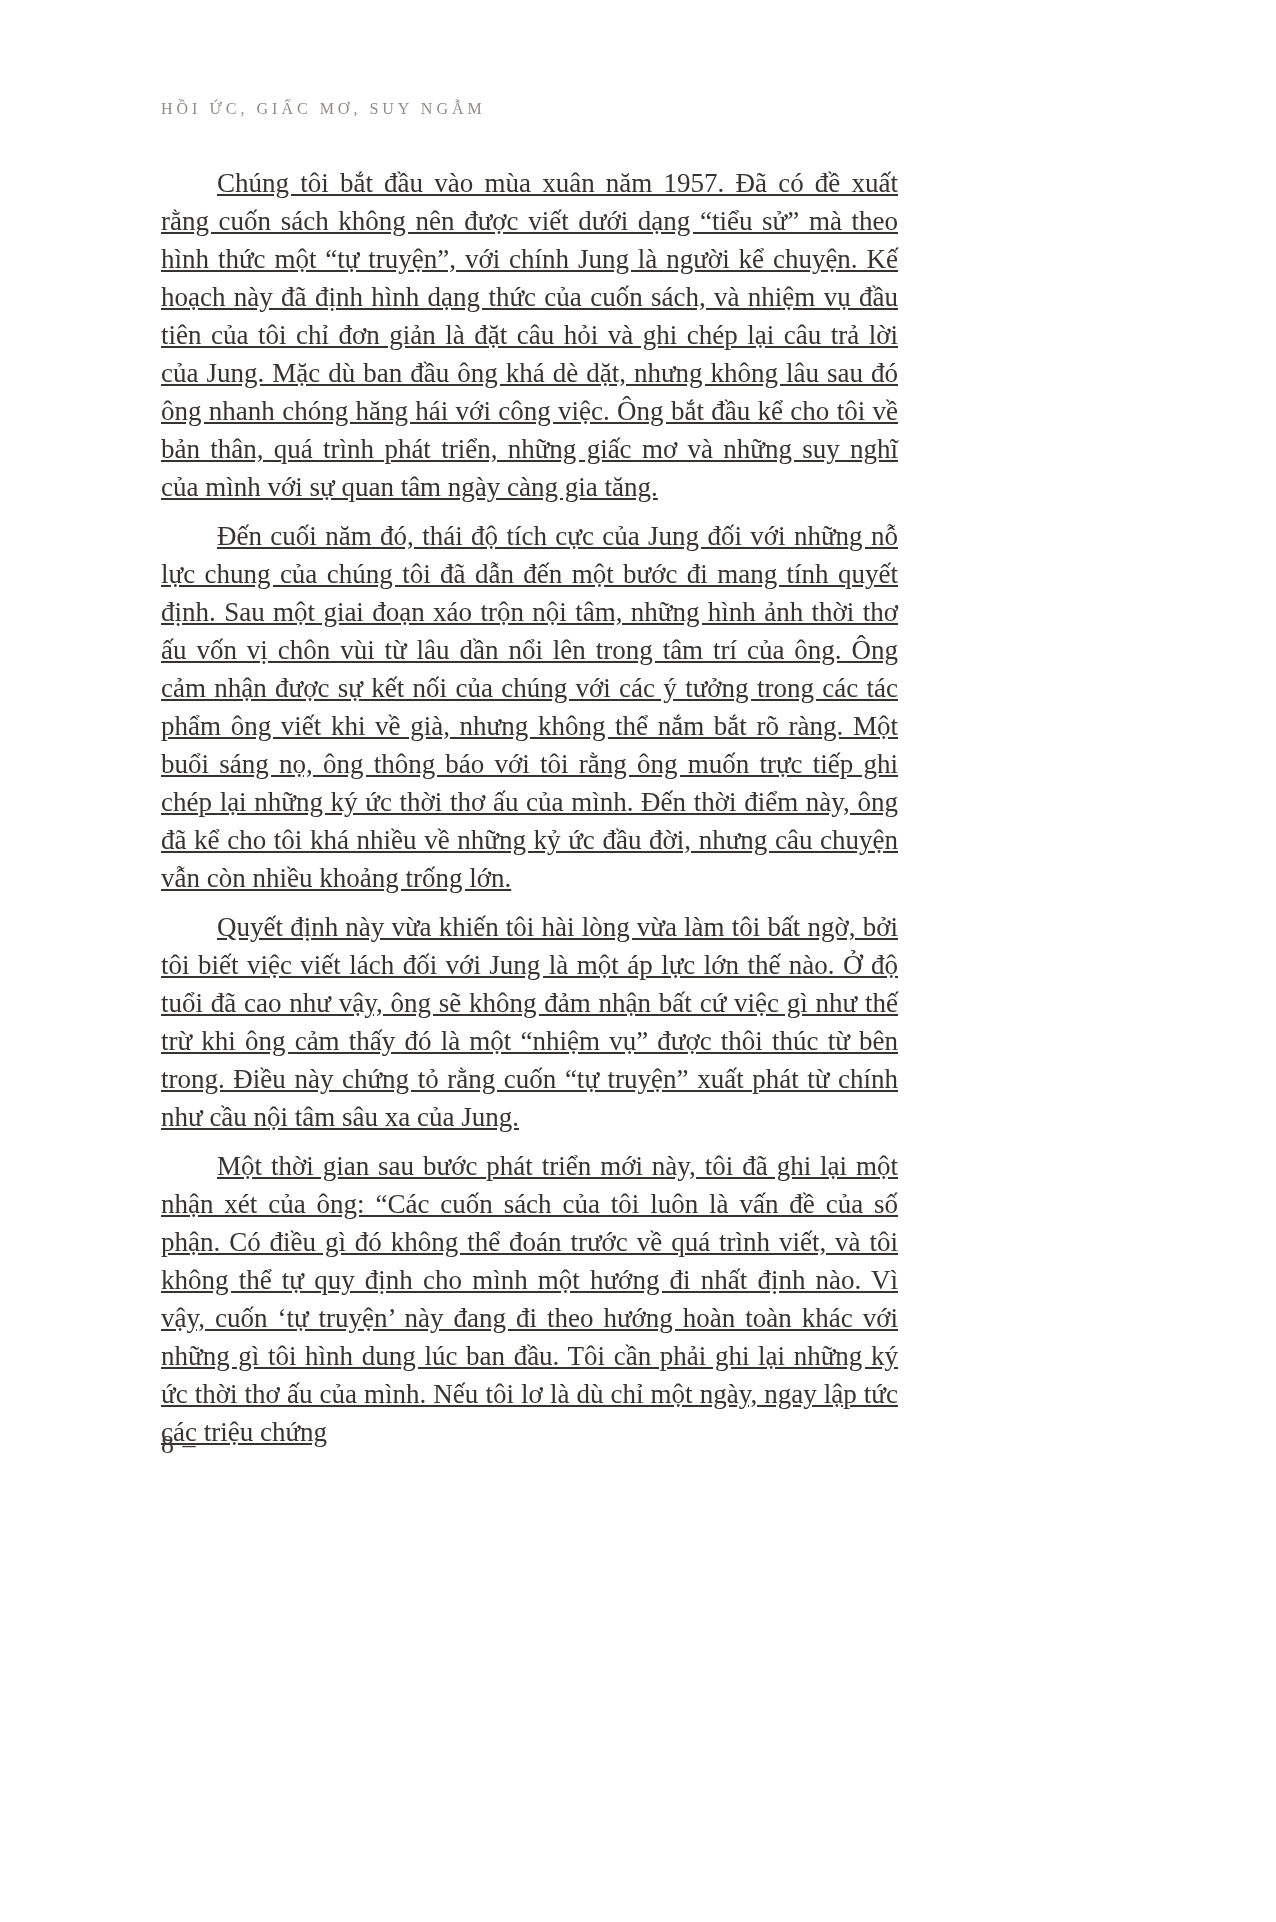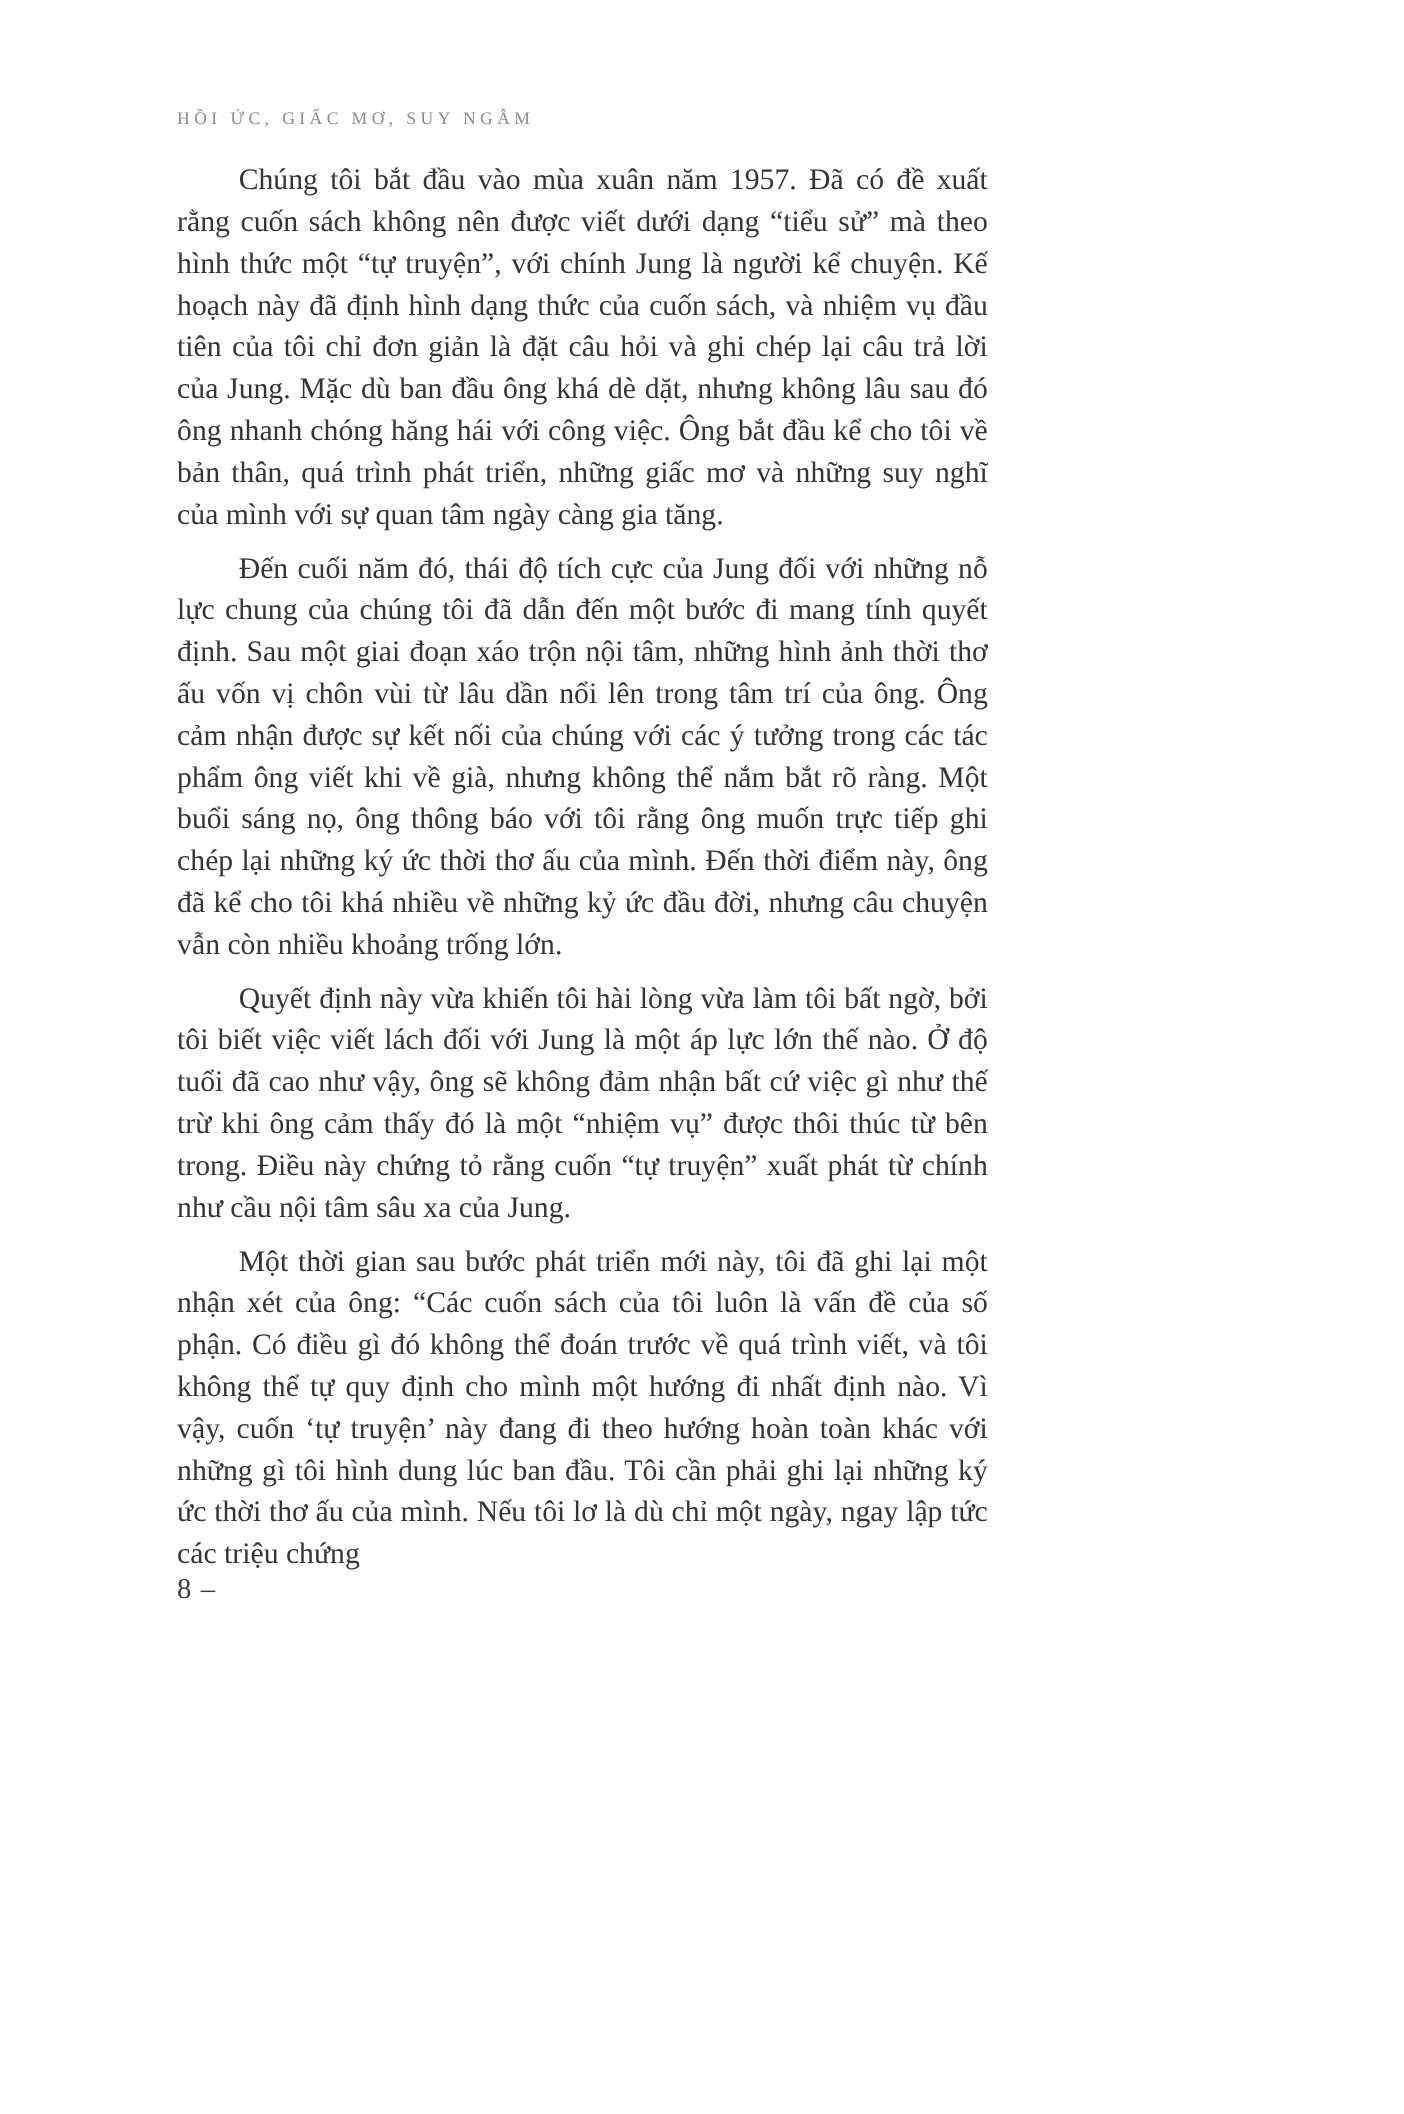--- a/index.html
+++ b/index.html
@@ -21,27 +21,28 @@
     top: 100px;
     left: 161px;
     font-family: "Liberation Serif", serif;
     font-size: 16px;
     letter-spacing: 4px;
     color: #8f8c89;
     text-transform: uppercase;
   }
   .body-text {
     position: absolute;
-    top: 144px;
+    top: 164px;
     left: 161px;
     width: 737px;
     font-size: 27px;
     line-height: 38px;
     text-align: justify;
     color: #363330;
+    text-decoration: underline;
   }
   .body-text p {
     margin: 0 0 11px 0;
     text-indent: 56px;
   }
   .page-number {
     position: absolute;
     left: 161px;
     top: 1430px;
     font-size: 26px;

